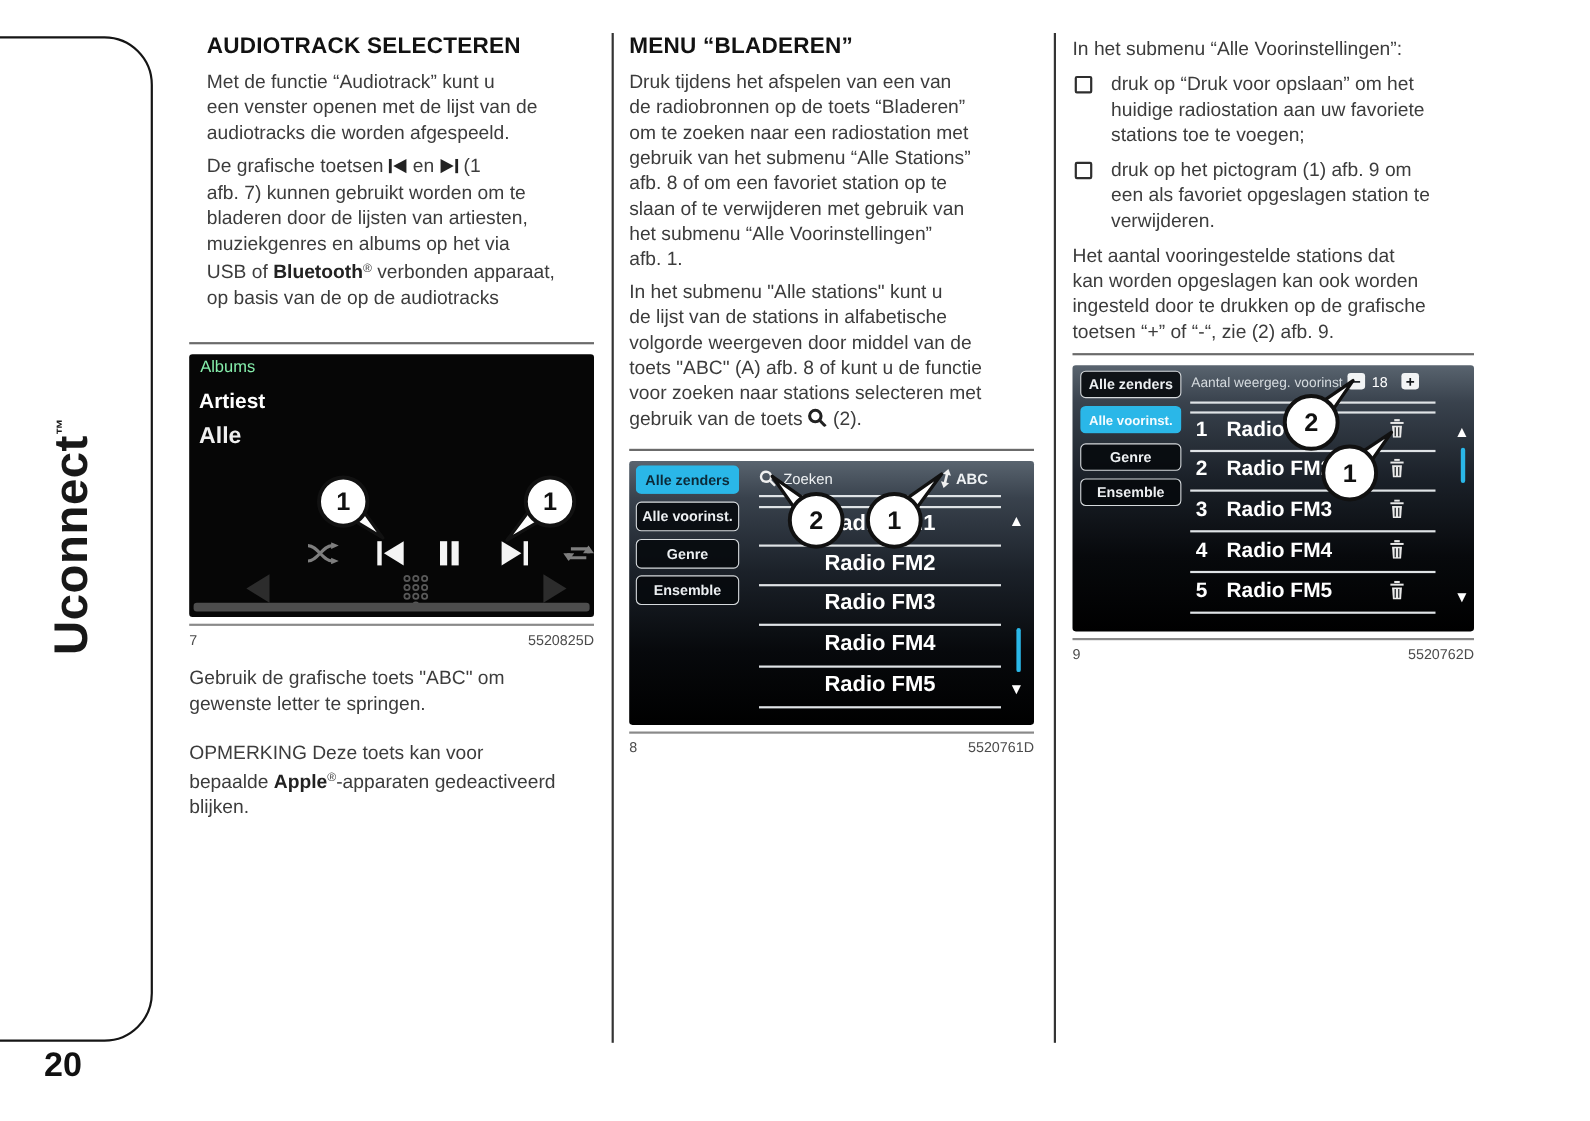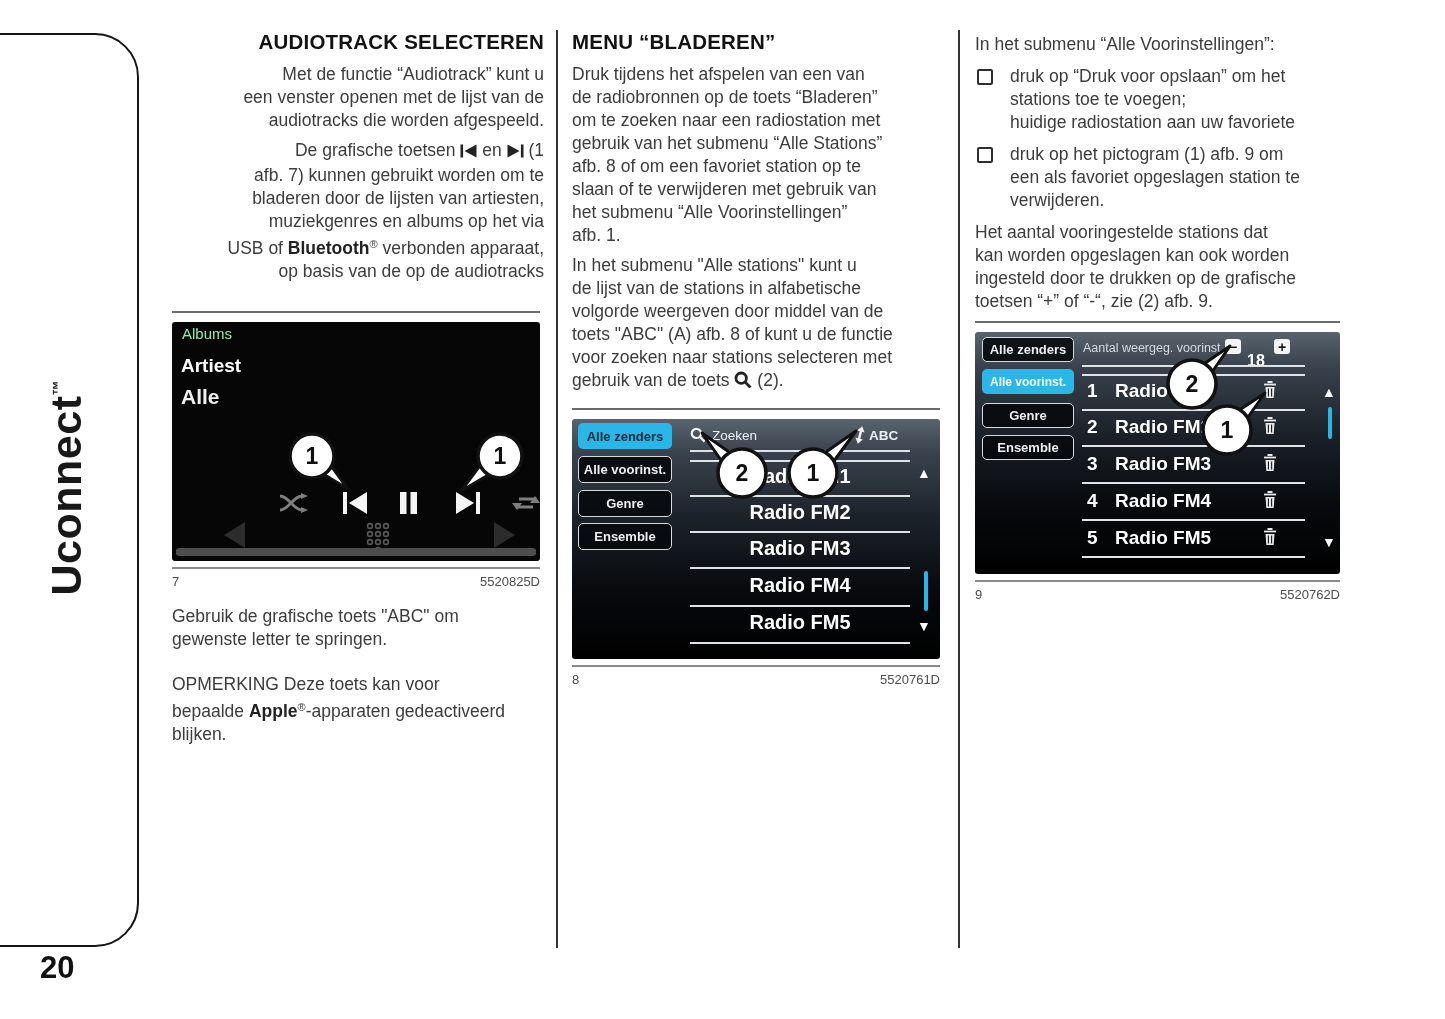--- a/index.html
+++ b/index.html
@@ -56,21 +56,21 @@
 </head>
 <body>
 
 <div class="side-tab"></div>
 <div class="brand"><span>Uconnect</span><sup>™</sup></div>
 <div class="page-num">20</div>
 
 <div class="vdiv" style="left:556px;"></div>
 <div class="vdiv" style="left:958px;"></div>
 
-<div class="col" style="left:172px;top:30px;text-align:right;">
+<div class="col" style="left:188px;top:30px;">
   <h2>AUDIOTRACK SELECTEREN</h2>
   <div class="para">
     <div class="ln">Met de functie “Audiotrack” kunt u</div>
     <div class="ln">een venster openen met de lijst van de</div>
     <div class="ln">audiotracks die worden afgespeeld.</div>
   </div>
   <div class="para">
     <div class="ln"><span>De grafische toetsen </span><span class="mi"><svg width="17" height="14" viewBox="0 0 17 14">
             <rect x="0.5" y="0.5" width="2.6" height="13" fill="#222"></rect>
             <polygon points="16.5,0.5 16.5,13.5 4.5,7" fill="#222"></polygon>
@@ -242,22 +242,22 @@
     <span>5520761D</span>
   </div>
 </div>
 
 <div class="col" style="left:975px;top:33px;width:375px;">
   <div class="ln" style="margin-bottom:9px;">In het submenu “Alle Voorinstellingen”:</div>
   <div class="bullet">
     <div class="sq"></div>
     <div>
       <div class="ln">druk op “Druk voor opslaan” om het</div>
+      <div class="ln">huidige radiostation aan uw favoriete</div>
       <div class="ln">stations toe te voegen;</div>
-      <div class="ln">huidige radiostation aan uw favoriete</div>
     </div>
   </div>
   <div class="bullet">
     <div class="sq"></div>
     <div>
       <div class="ln">druk op het pictogram (1) afb. 9 om</div>
       <div class="ln">een als favoriet opgeslagen station te</div>
       <div class="ln">verwijderen.</div>
     </div>
   </div>
@@ -272,21 +272,21 @@
 <div class="figure" style="left:975px;top:321px;width:365px;">
   <div class="rule dark"></div>
   <div class="screen scr89" style="height:242px;">
     <div class="mbtn" style="left:7px;width:90px;top:5px;height:23px;">Alle zenders</div>
     <div class="mbtn active" style="left:7px;width:90px;top:37px;height:23px;background:#2ab7e8;color:#f4fbfe;font-size:12px;">Alle voorinst.</div>
     <div class="mbtn" style="left:7px;width:90px;top:71px;height:23px;">Genre</div>
     <div class="mbtn" style="left:7px;width:90px;top:103px;height:23px;">Ensemble</div>
 
     <div class="abs" style="left:108px;top:9px;font-size:12.5px;color:#d4dade;font-weight:500;">Aantal weergeg. voorinst.</div>
     <div class="tinybox" style="left:250px;top:7px;">−</div>
-    <div class="abs" style="left:272px;top:20px;font-size:16px;font-weight:bold;color:#fff;">18</div>
+    <div class="abs" style="left:272px;top:8px;font-size:13px;font-weight:normal;color:#fff;">18</div>
     <div class="tinybox" style="left:299px;top:7px;">+</div>
 
     <div class="listline" style="left:107px;width:223px;top:33px;"></div>
     <div class="listline" style="left:107px;width:223px;top:42px;"></div>
     <div class="listline" style="left:107px;width:223px;top:77px;"></div>
     <div class="listline" style="left:107px;width:223px;top:113px;"></div>
     <div class="listline" style="left:107px;width:223px;top:150px;"></div>
     <div class="listline" style="left:107px;width:223px;top:187px;"></div>
     <div class="listline" style="left:107px;width:223px;top:224px;"></div>
 

